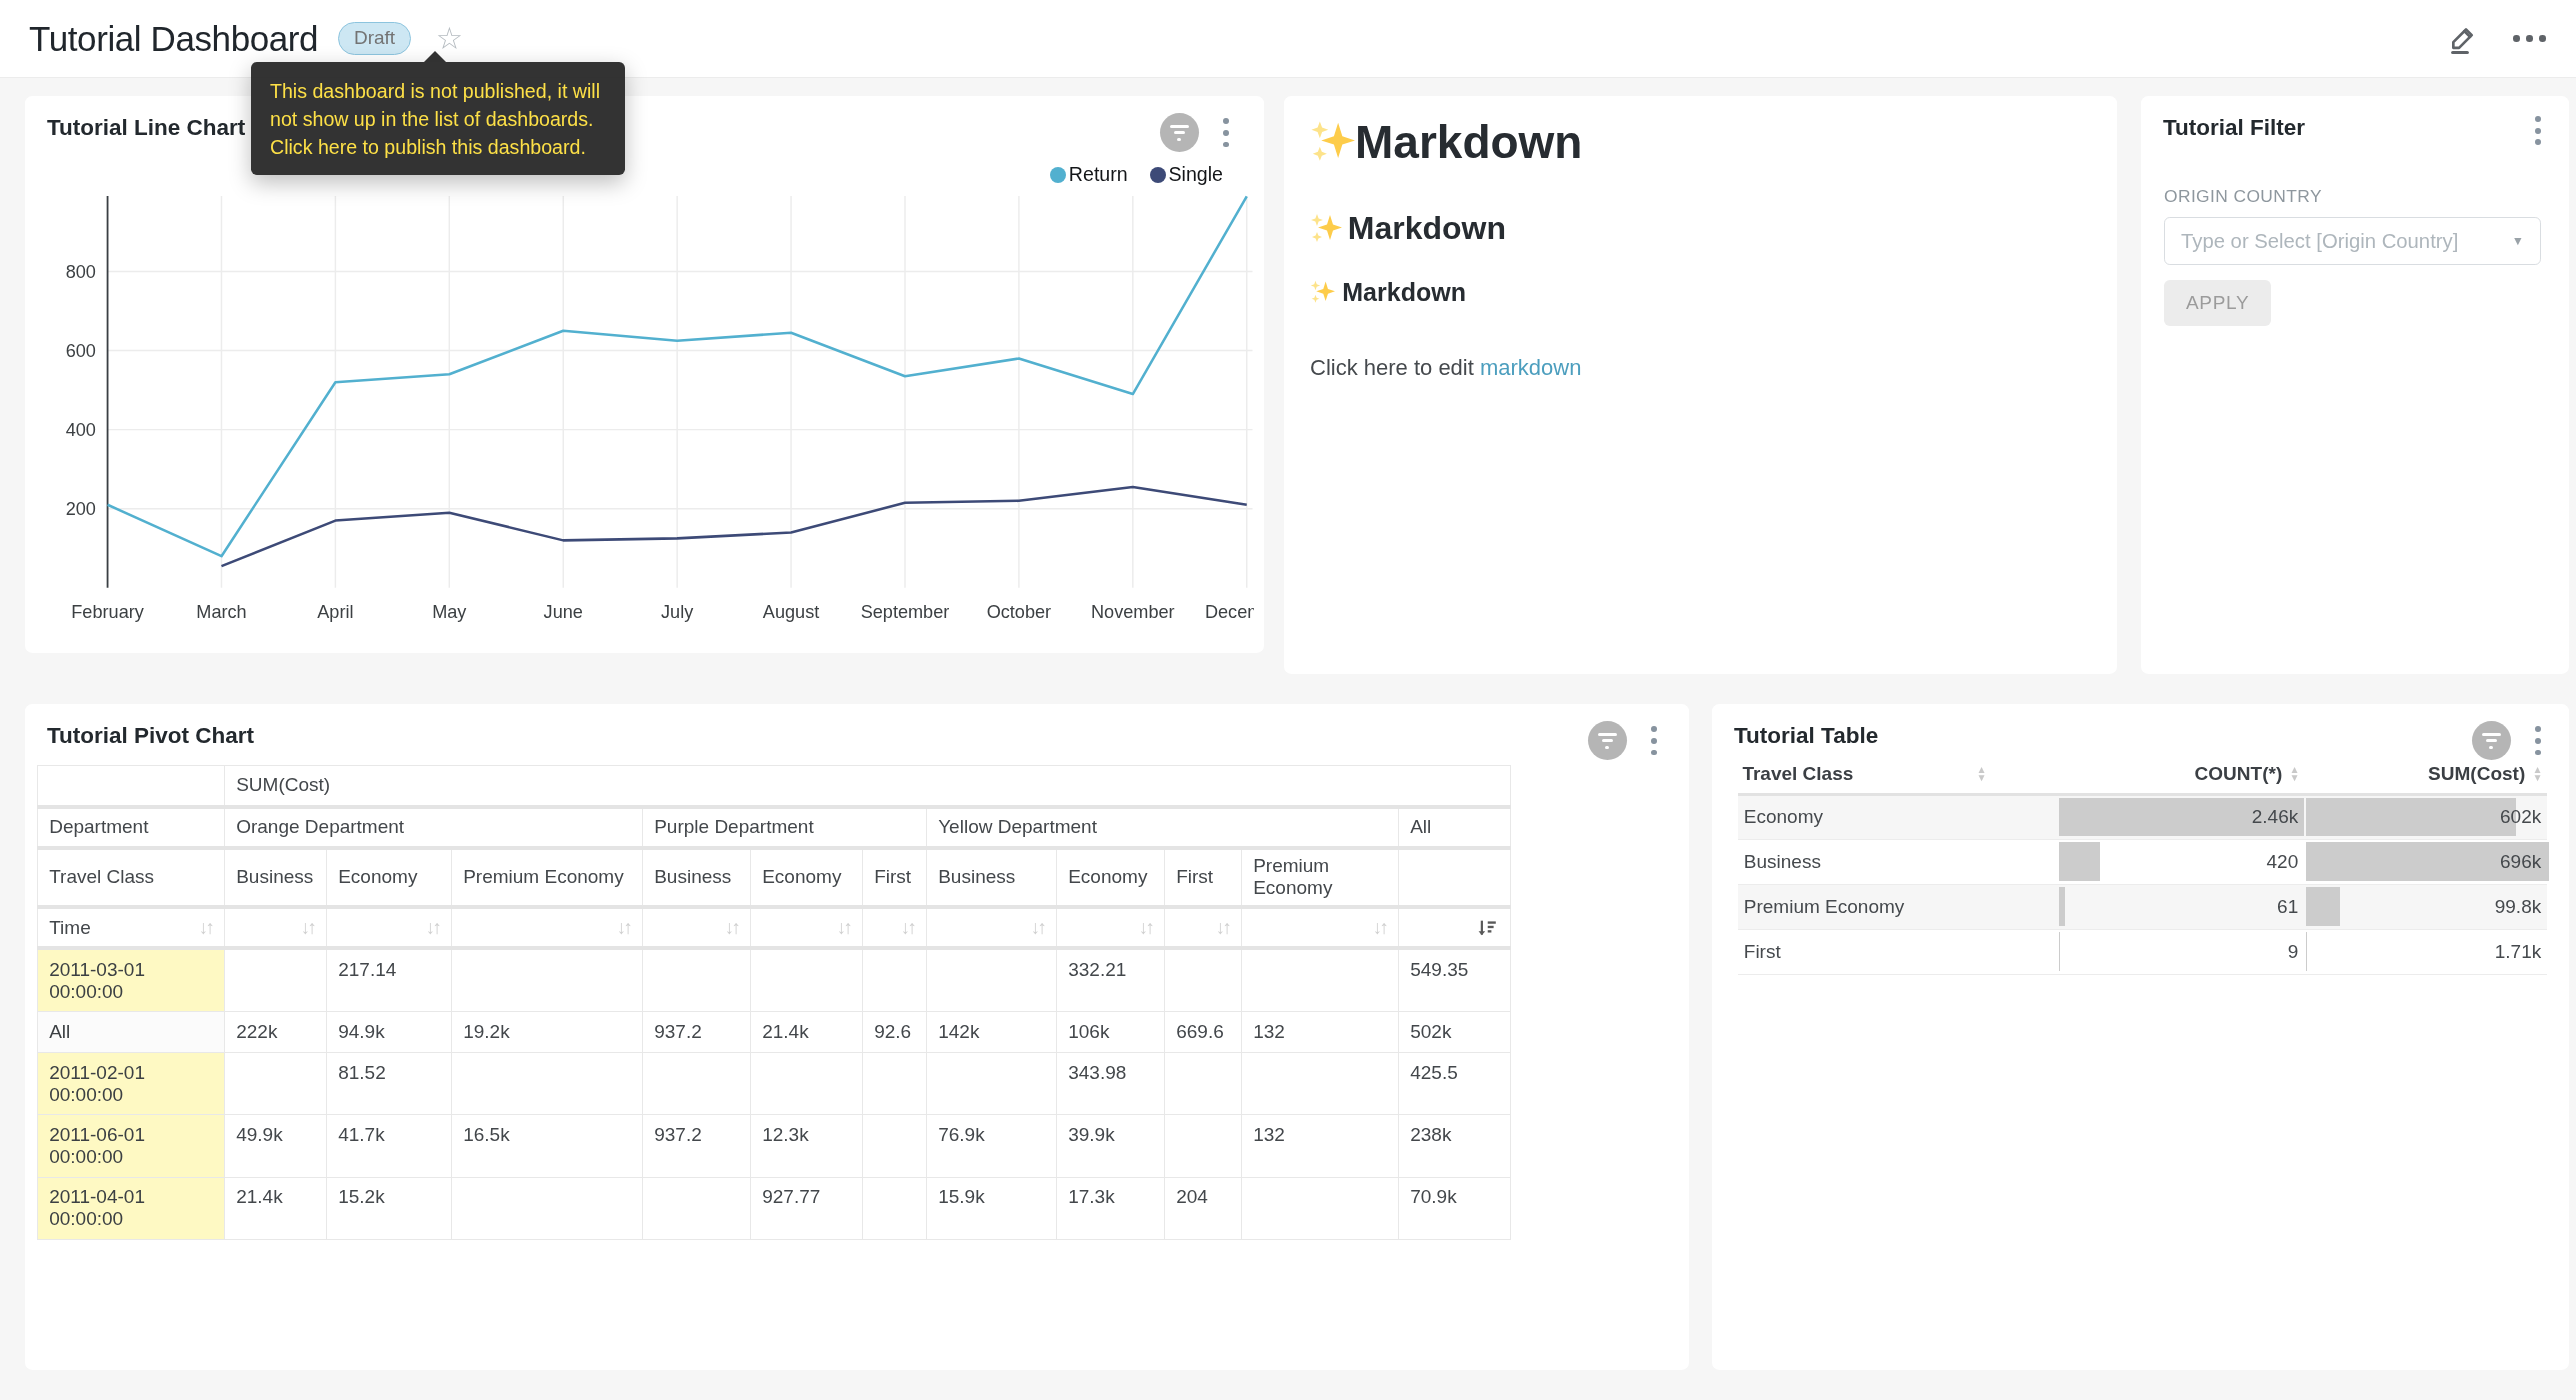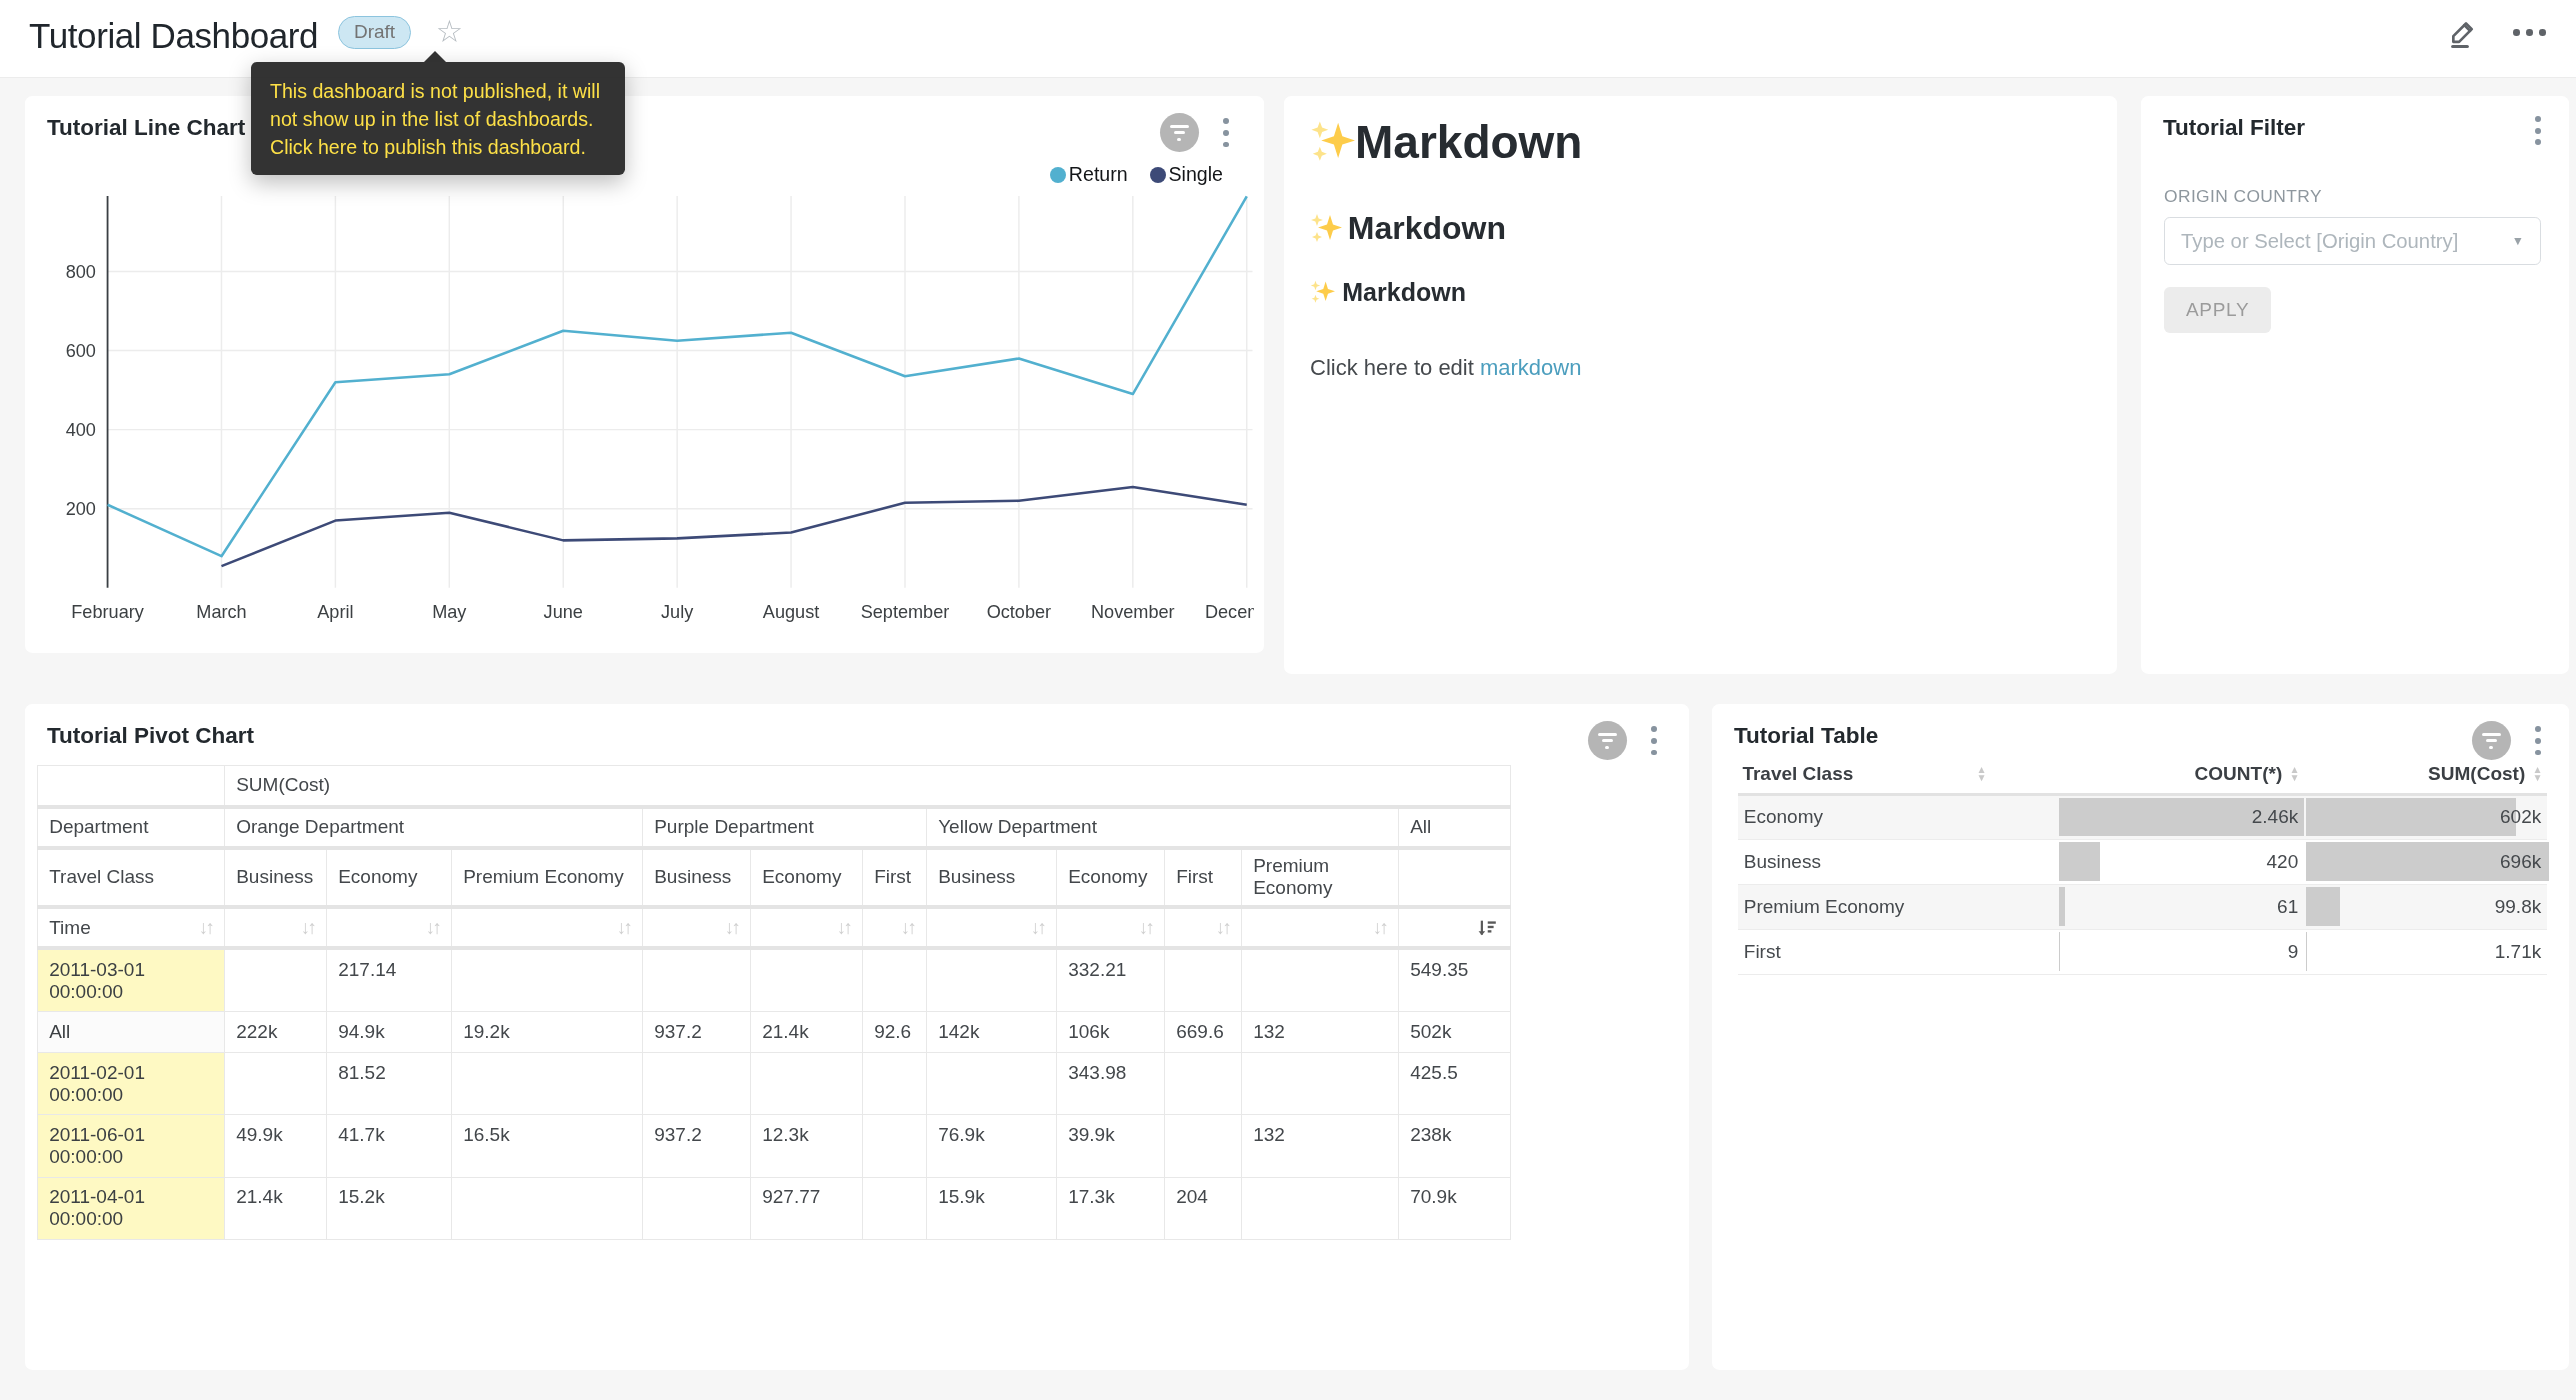--- a/index.html
+++ b/index.html
@@ -5,21 +5,21 @@
   * { margin:0; padding:0; box-sizing:border-box; }
   html,body { width:2576px; height:1400px; }
   body {
     font-family:"Liberation Sans","DejaVu Sans",sans-serif;
     background:#f6f6f6; color:#24292e; overflow:hidden; position:relative;
   }
   
   .top-header {
     position:absolute; left:0; top:0; width:2576px; height:78px;
     background:#ffffff; border-bottom:1.5px solid #ececec;
-    display:flex; align-items:flex-start; padding:16px 29px; z-index:5;
+    display:flex; align-items:center; padding:4px 29px; z-index:5;
   }
   .dash-title { font-size:35px; font-weight:500; color:#20262c; letter-spacing:-0.4px; }
   .draft-badge {
     margin-left:20.3px; background:#cde7f3; border:1.5px solid #8cc4de; color:#737373;
     font-size:19px; padding:3.6px 14.5px 5.1px; border-radius:19px; cursor:pointer;
   }
   .fav-star { margin-left:25px; font-size:30.5px; color:#b6bcc1; cursor:pointer; line-height:1; }
   .header-right { margin-left:auto; display:flex; align-items:center; gap:32px; }
   .edit-pencil { width:32px; height:33px; cursor:pointer; }
   .hdots { display:flex; gap:6.5px; cursor:pointer; padding:4.4px 1.5px; }
@@ -71,21 +71,21 @@
   
   .fc-body { position:absolute; left:23px; top:70px; right:23px; }
   .fc-label { font-size:17.4px; color:#8e979e; letter-spacing:0.4px; margin-top:20.3px; }
   .fc-select {
     margin-top:10.2px; height:48px; width:377px; background:#fff; border:1.5px solid #d9dde1;
     border-radius:5.8px; display:flex; align-items:center; padding:0 16px; cursor:pointer;
   }
   .fc-placeholder { font-size:20.3px; color:#aeb6bc; flex:1; white-space:nowrap; overflow:hidden; }
   .fc-caret { font-size:12.3px; color:#9aa2a8; margin-left:5.8px; }
   .fc-apply {
-    margin-top:22px; display:inline-block; background:#ececec; color:#9b9b9b;
+    margin-top:15px; display:inline-block; background:#ececec; color:#9b9b9b;
     font-size:19px; letter-spacing:0.7px; padding:11.6px 22px; border-radius:5.8px;
     border:none; cursor:not-allowed; font-family:inherit;
   }
   
   #pivot-mount { position:absolute; left:11.6px; top:61px; }
   table.pivot { border-collapse:collapse; table-layout:fixed; width:1473px; font-size:19px; color:#43474b; }
   table.pivot td { border:1.5px solid #e8e8e8; padding:8.7px 11.6px; vertical-align:top; background:#fff; overflow:hidden; }
   table.pivot tr.hrow td { border-bottom:4.4px solid #e4e4e4; vertical-align:middle; height:41px; padding-top:5.8px; padding-bottom:5.8px; }
   table.pivot td.rlabel { background:#fef9c3; color:#3c4043; }
   table.pivot tr.drow td { height:61px; }

